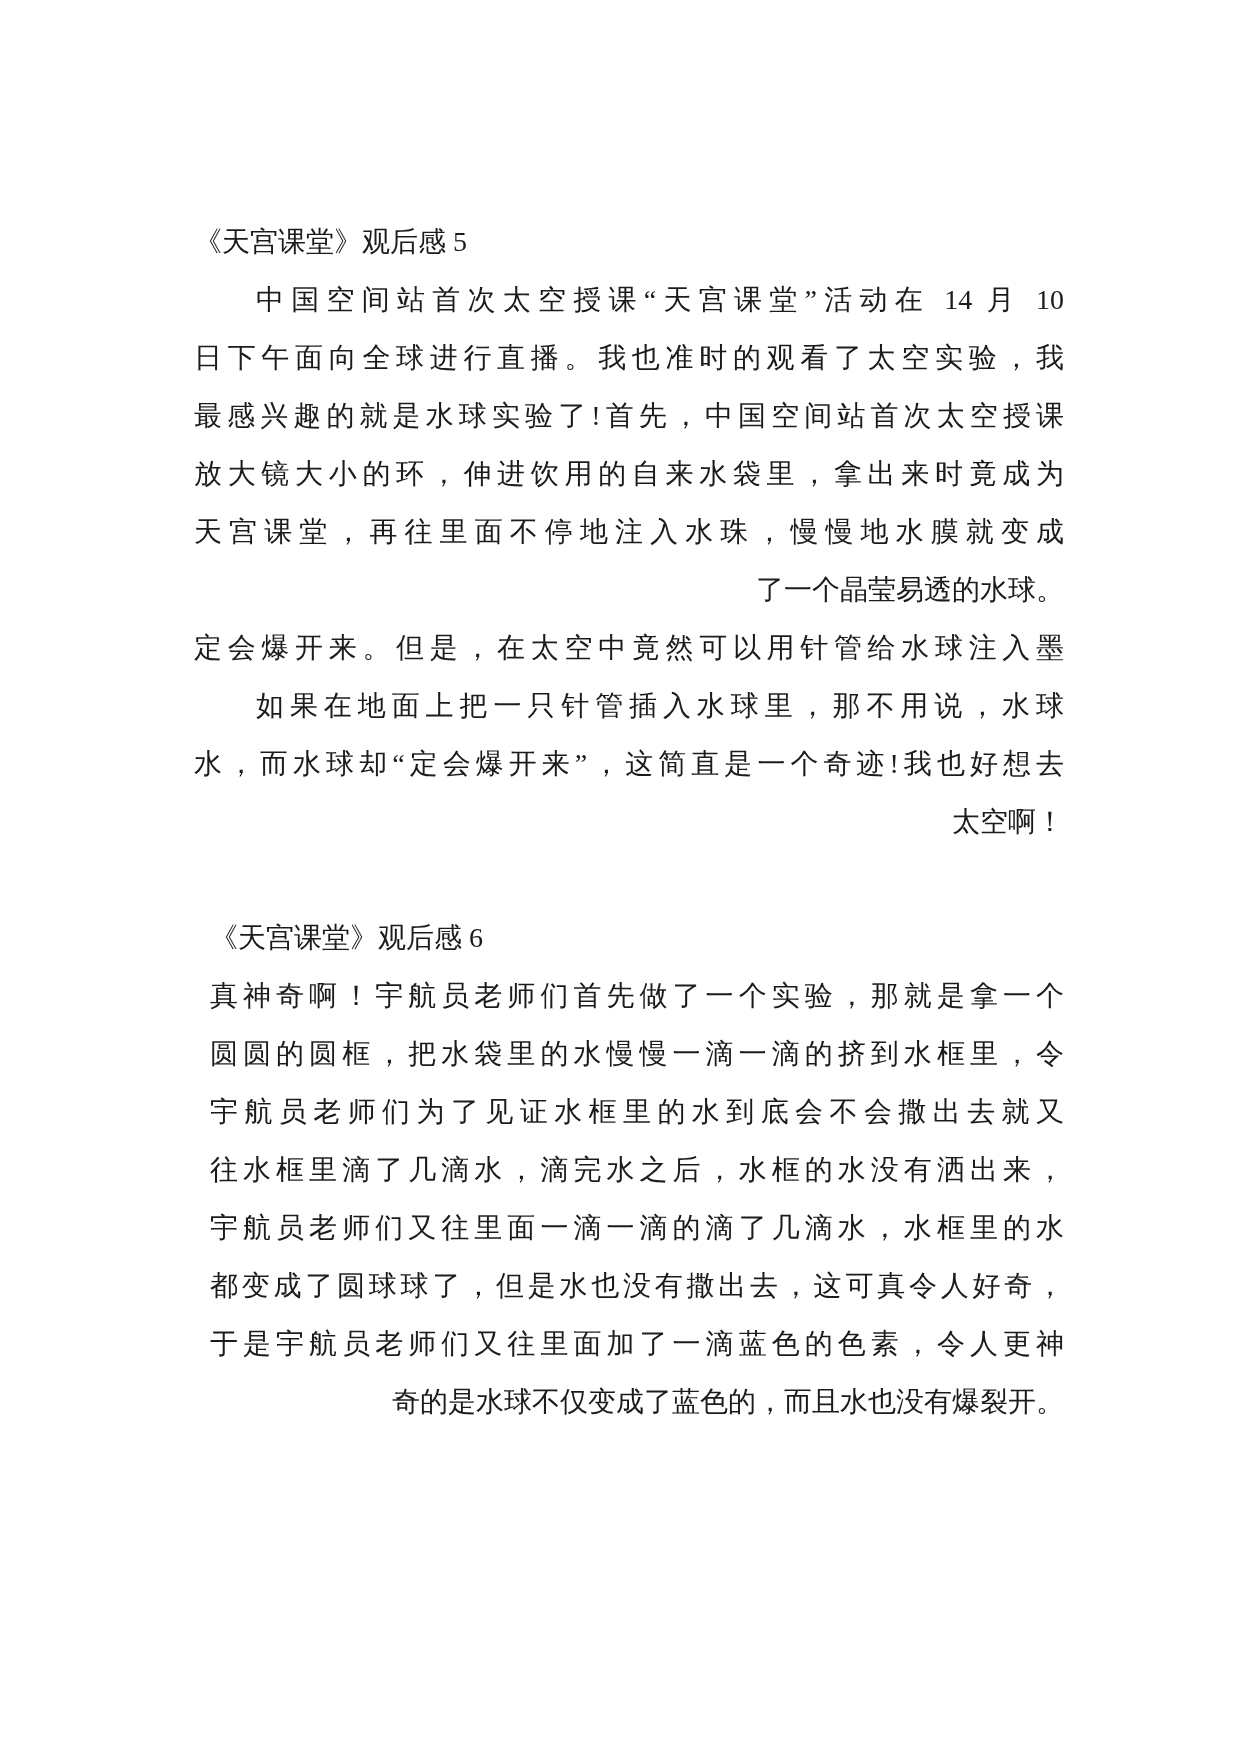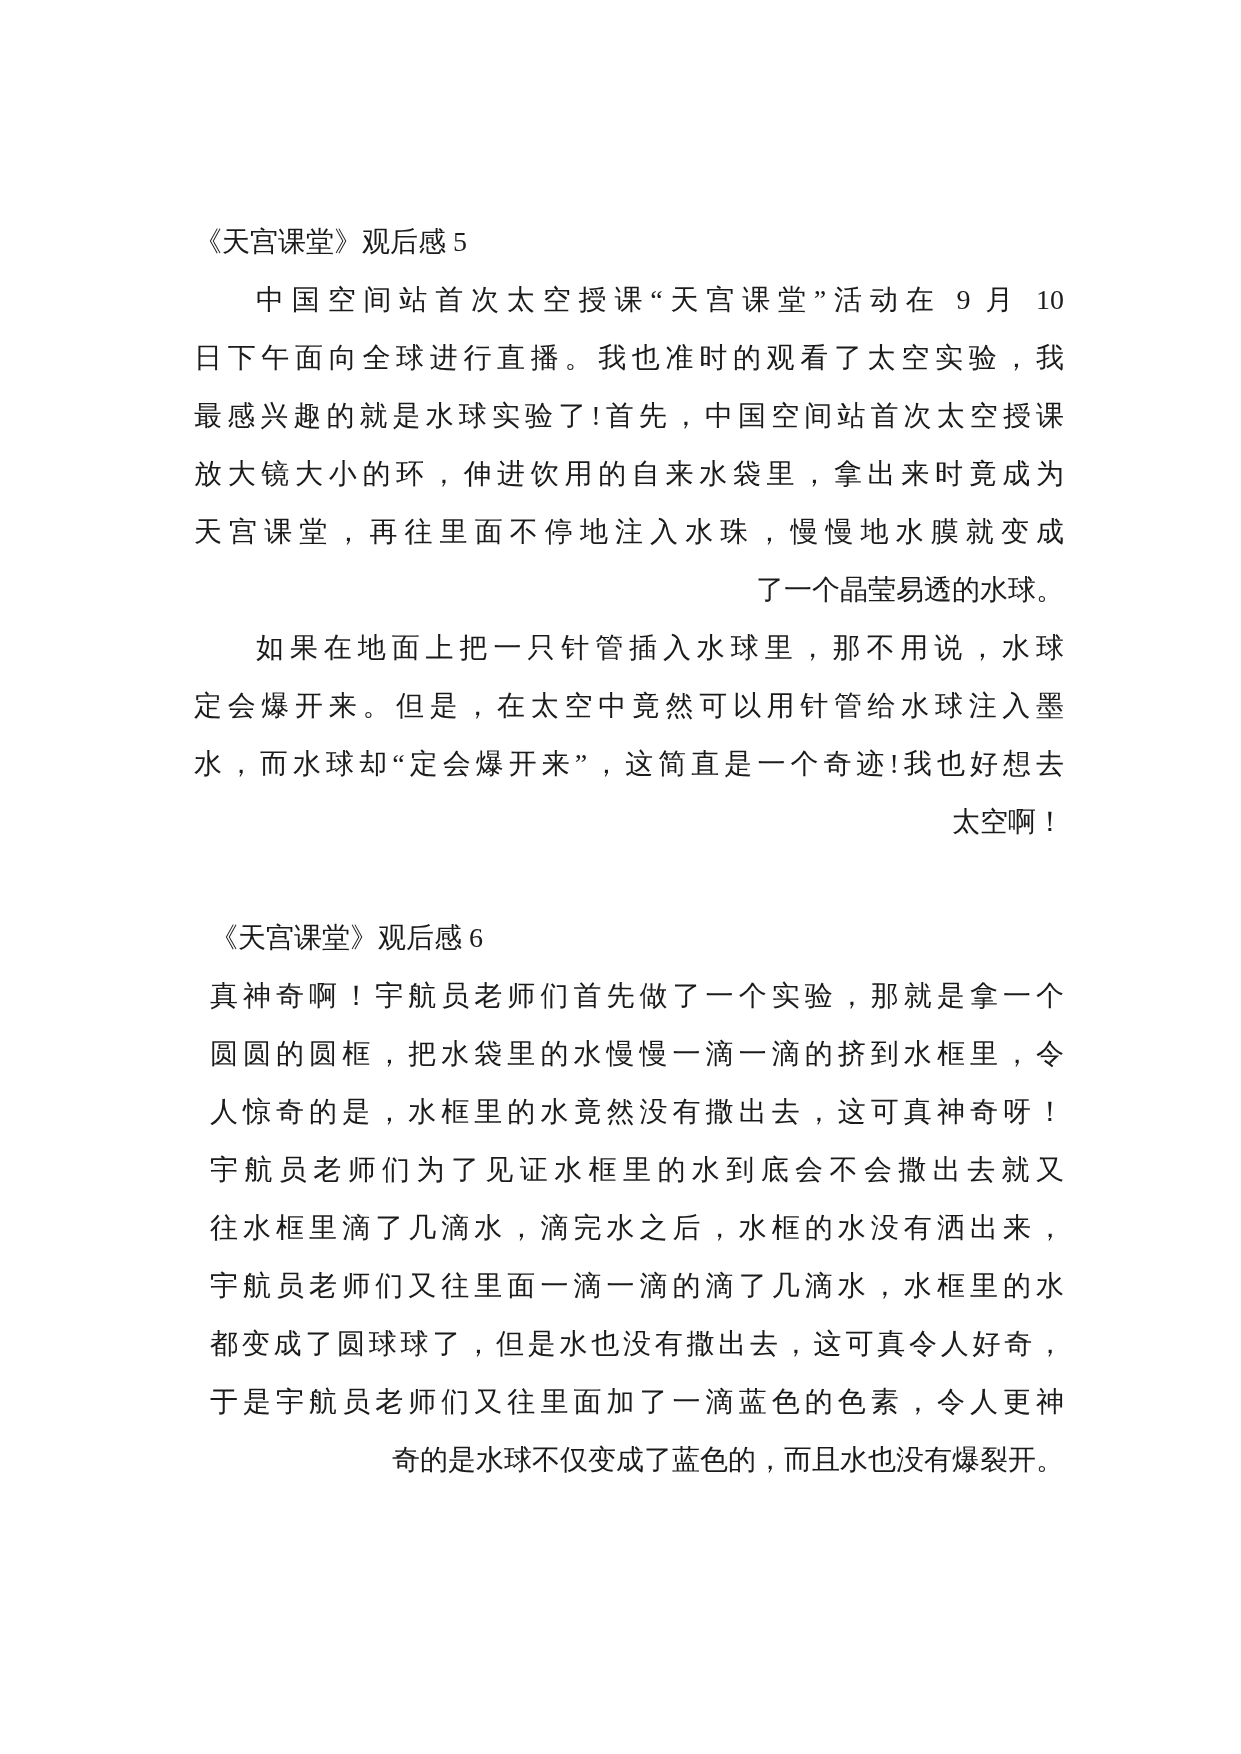--- a/index.html
+++ b/index.html
@@ -47,43 +47,42 @@
 </head>
 <body>
 
 <div class="page" style="background: rgb(255, 255, 255); color: rgb(27, 27, 27);">
   <div class="content">
 
     <div class="section">
       <div class="line heading">《天宫课堂》观后感 5</div>
 
       <div class="paragraph">
-        <div class="line indent just">中国空间站首次太空授课“天宫课堂”活动在 9 月 10</div>
+        <div class="line indent just">中国空间站首次太空授课“天宫课堂”活动在 14 月 10</div>
         <div class="line just">日下午面向全球进行直播。我也准时的观看了太空实验，我</div>
         <div class="line just">最感兴趣的就是水球实验了!首先，中国空间站首次太空授课</div>
         <div class="line just">放大镜大小的环，伸进饮用的自来水袋里，拿出来时竟成为</div>
         <div class="line just">天宫课堂，再往里面不停地注入水珠，慢慢地水膜就变成</div>
         <div class="line">了一个晶莹易透的水球。</div>
       </div>
 
       <div class="paragraph">
+        <div class="line just">定会爆开来。但是，在太空中竟然可以用针管给水球注入墨</div>
         <div class="line indent just">如果在地面上把一只针管插入水球里，那不用说，水球</div>
-        <div class="line just">定会爆开来。但是，在太空中竟然可以用针管给水球注入墨</div>
         <div class="line just">水，而水球却“定会爆开来”，这简直是一个奇迹!我也好想去</div>
         <div class="line">太空啊！</div>
       </div>
     </div>
 
     <div class="section">
       <div class="line heading">《天宫课堂》观后感 6</div>
 
       <div class="paragraph">
         <div class="line just">真神奇啊！宇航员老师们首先做了一个实验，那就是拿一个</div>
         <div class="line just">圆圆的圆框，把水袋里的水慢慢一滴一滴的挤到水框里，令</div>
-        <div class="line just">人惊奇的是，水框里的水竟然没有撒出去，这可真神奇呀！</div>
         <div class="line just">宇航员老师们为了见证水框里的水到底会不会撒出去就又</div>
         <div class="line just">往水框里滴了几滴水，滴完水之后，水框的水没有洒出来，</div>
         <div class="line just">宇航员老师们又往里面一滴一滴的滴了几滴水，水框里的水</div>
         <div class="line just">都变成了圆球球了，但是水也没有撒出去，这可真令人好奇，</div>
         <div class="line just">于是宇航员老师们又往里面加了一滴蓝色的色素，令人更神</div>
         <div class="line">奇的是水球不仅变成了蓝色的，而且水也没有爆裂开。</div>
       </div>
     </div>
 
   </div>

